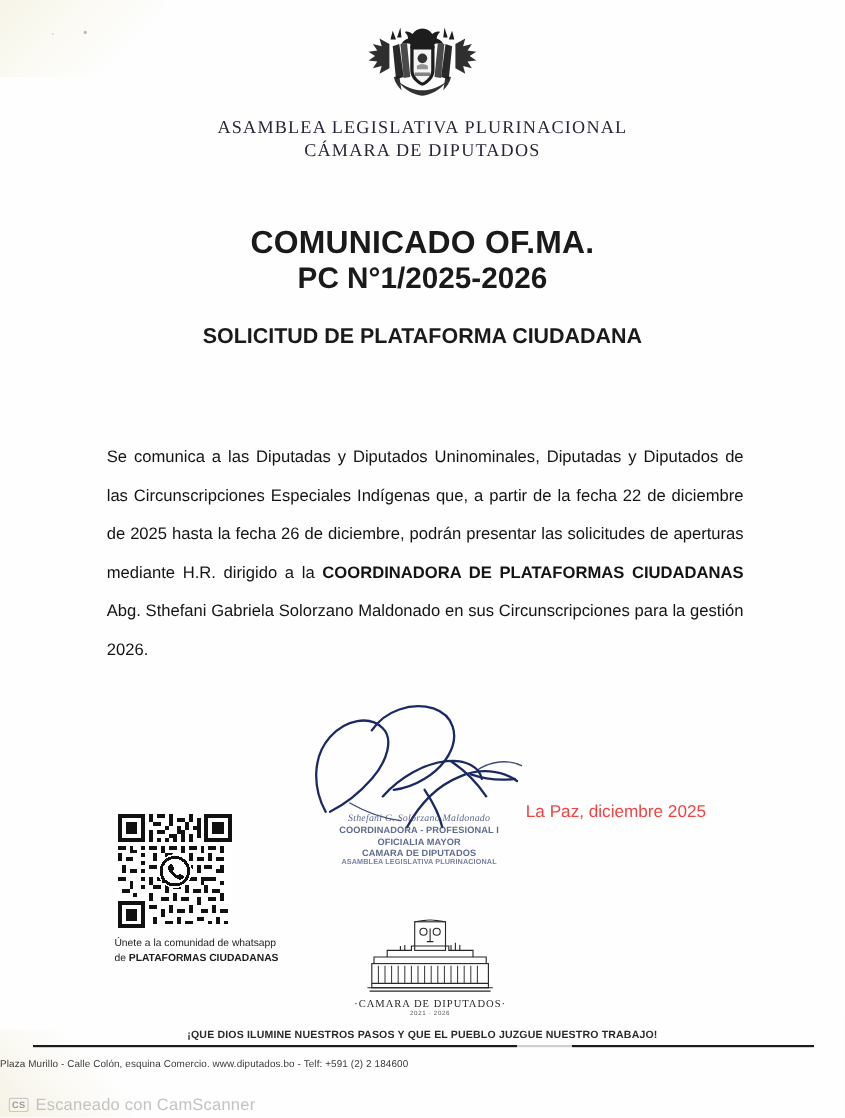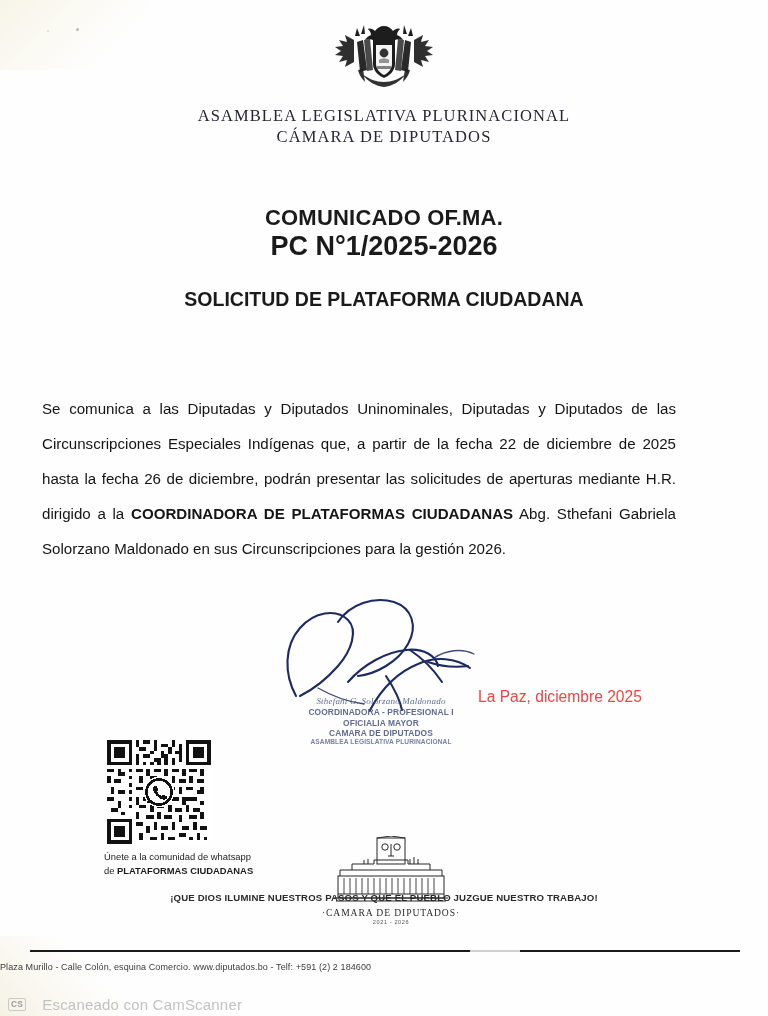--- a/index.html
+++ b/index.html
@@ -39,32 +39,32 @@
   .org-1 {
     font-size:16.5px; letter-spacing:1.1px; line-height:1.25;
   }
   .org-2 {
     font-size:16.5px; letter-spacing:1.1px; line-height:1.25;
   }
 
   
   .titles { text-align:center; margin-top:58px; }
   .title-1 {
-    font-size:22px; font-weight:bold; letter-spacing:0.2px;
+    font-size:29px; font-weight:bold; letter-spacing:0.2px;
   }
   .title-2 {
     font-size:27px; font-weight:bold; 
   }
   .title-3 {
     font-size:19.5px; font-weight:bold; margin-top:26px;
   }
 
   
   .body-text {
-    margin:80px 92px 0 42px;
+    margin:80px 92px 0 97px;
     font-size:15.1px;
     line-height:2.32;
     text-align:justify;
     color:#141414;
   }
   .body-text b { font-weight:bold; }
 
   
   .sig-zone { position:relative; height:230px; margin-top:20px; }
   .signature {
@@ -104,37 +104,37 @@
   .seal { position:absolute; left:316px; top:836px; width:150px; text-align:center; }
   .seal svg { display:block; margin:0 auto; }
   .seal-name {
     font-family:"Liberation Serif", serif;
     font-size:9.6px; letter-spacing:.9px; color:#2a2a2a; margin-top:1px;
   }
   .seal-years { font-size:5.6px; letter-spacing:.6px; color:#555; margin-top:1px; }
 
   
   .slogan {
-    position:absolute; left:0; right:0; top:892px;
+    position:absolute; left:0; right:0; top:936px;
     text-align:center; font-size:9.6px; font-weight:bold;
     letter-spacing:.15px; color:#2a2a2a;
   }
   .rule {
     position:absolute; left:30px; top:950px; width:710px; height:2px;
     background:linear-gradient(90deg,#1b1b1b 0%,#1b1b1b 62%,#cfcfcf 62%,#cfcfcf 69%,#1b1b1b 69%,#1b1b1b 100%);
   }
   .addr {
     position:absolute; left:0; right:0; top:962px;
     text-align:left; font-size:9px; color:#3a3a3a; letter-spacing:.1px;
   }
 
   
   .cs {
     position:absolute; left:8px; top:996px;
-    display:flex; align-items:center; gap:16px;
+    display:flex; align-items:center; gap:6px;
   }
   .cs-badge {
     border:1px solid #c9c9c9; border-radius:2px;
     font-size:8.4px; font-weight:bold; color:#9a9a9a;
     padding:1px 2px; line-height:1.1; letter-spacing:.3px;
   }
   .cs-text { font-size:15px; color:#c2c2c2; letter-spacing:.2px; }
 </style>
 </head>
 <body>

